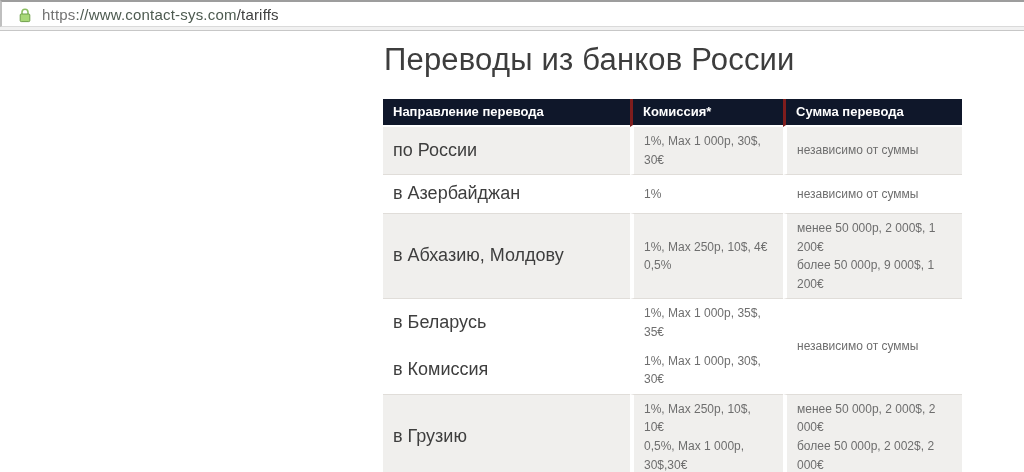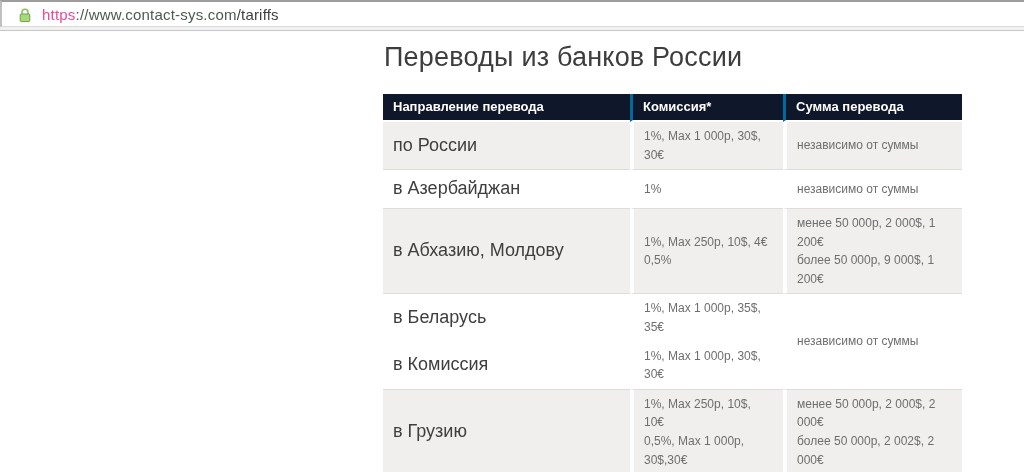--- a/index.html
+++ b/index.html
@@ -18,47 +18,47 @@
     border-left:2px solid #bfbfbf;
     border-bottom:1px solid #dadada;
     display:flex; align-items:center;
     padding-left:16px;
   }
   .browser-edge {
     height:4px; background:#f1f1f1; border-bottom:1px solid #c7c7c7;
   }
   .lock { display:inline-flex; margin-right:10px; margin-top:1px; }
   .url { font-size:15px; letter-spacing:0.2px; white-space:nowrap; }
-  .url .proto  { color:#ec4899; }
+  .url .proto  { color:#737373; }
   .url .domain { color:#4d5a50;margin-top:40px; }
   .url .path   { color:#404040; }
 
   
   .content { position:absolute; left:383px; top:42px; width:580px; }
   h1.page-title {
     margin:0 0 21px 1px;
-    font-size:27px; font-weight:400; color:#3d3d3d;
+    font-size:31px; font-weight:400; color:#3d3d3d;
     letter-spacing:0.2px;
   }
 
   table.tariffs {
     width:579px; table-layout:fixed;
     border-collapse:separate; border-spacing:0;
   }
   col.c1 { width:247px; }
   col.c2 { width:153px; }
   col.c3 { width:179px; }
 
   th {
     background:#0f172a; color:#ffffff;
     font-size:13px; font-weight:bold; text-align:left;
     padding:5px 10px 6px 10px;
     border-bottom:2px solid #ffffff;
   }
-  th + th { border-left:3px solid #0369a1;margin-top:16px; }
+  th + th { border-left:3px solid #7f1d1d;margin-top:16px; }
 
   td {
     font-size:12px; color:#6e6e6e;
     padding:5px 10px;
     border-bottom:1px solid #e0ddd9;
     vertical-align:middle;
     background:#ffffff;
     line-height:1.55;
   }
   td + td { border-left:4px solid #ffffff; }

